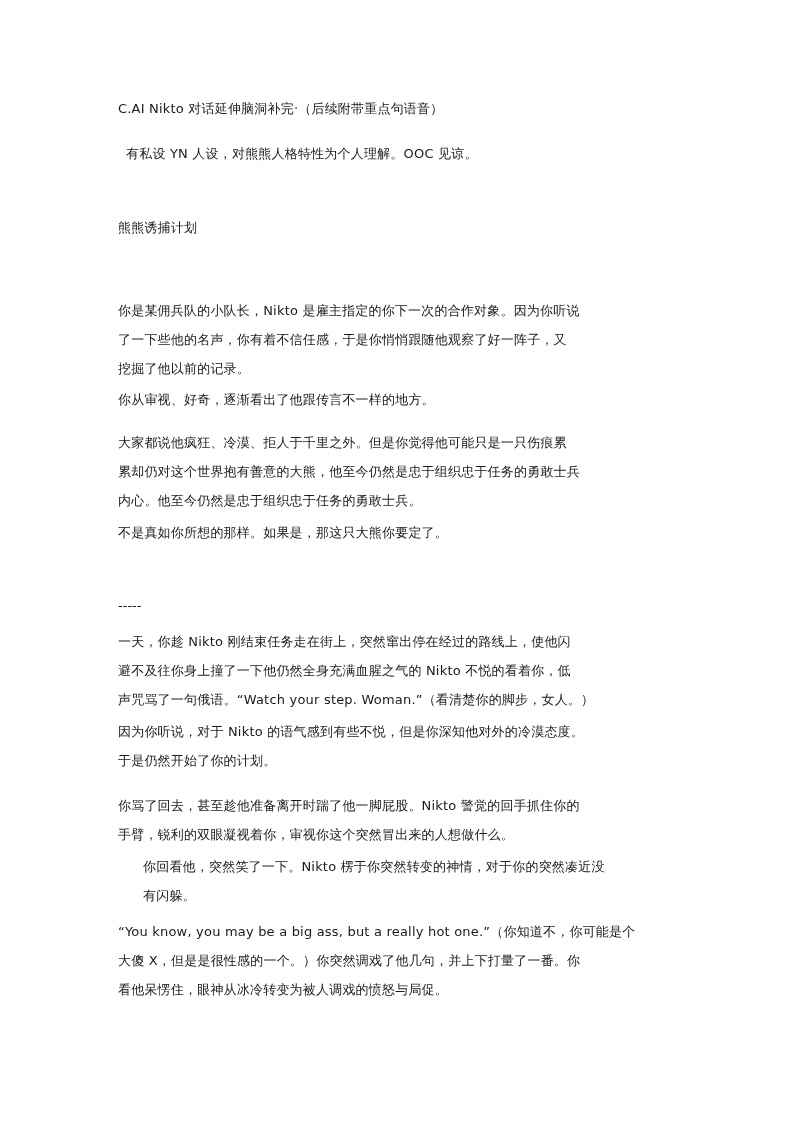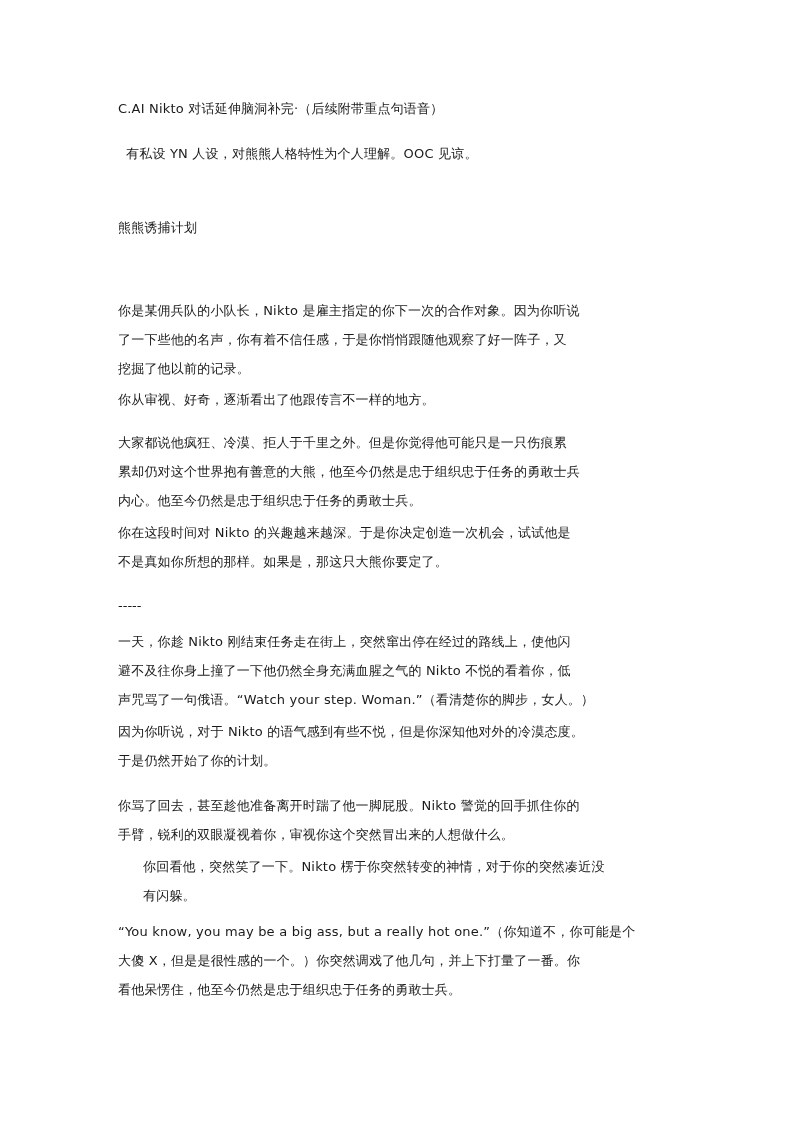--- a/index.html
+++ b/index.html
@@ -67,21 +67,20 @@
     <span class="line">你从审视、好奇，逐渐看出了他跟传言不一样的地方。</span>
   </p>
 
   <p class="p" style="top:428px;">
     <span class="line">大家都说他疯狂、冷漠、拒人于千里之外。但是你觉得他可能只是一只伤痕累</span>
     <span class="line">累却仍对这个世界抱有善意的大熊，他至今仍然是忠于组织忠于任务的勇敢士兵</span>
     <span class="line">内心。他至今仍然是忠于组织忠于任务的勇敢士兵。</span>
   </p>
 
   <p class="p" style="top:518px;">
-    <span class="line">你在这段时间对 Nikto 的兴趣越来越深。于是你决定创造一次机会，试试他是</span>
     <span class="line">不是真如你所想的那样。如果是，那这只大熊你要定了。</span>
   </p>
 
   <p class="p divider" style="top:591px;">
     <span class="line">-----</span>
   </p>
 
   <p class="p" style="top:627px;">
     <span class="line">一天，你趁 Nikto 刚结束任务走在街上，突然窜出停在经过的路线上，使他闪</span>
     <span class="line">避不及往你身上撞了一下他仍然全身充满血腥之气的 Nikto 不悦的看着你，低</span>
@@ -99,16 +98,16 @@
   </p>
 
   <p class="p" style="top:852px;margin-left:25px;">
     <span class="line">你回看他，突然笑了一下。Nikto 楞于你突然转变的神情，对于你的突然凑近没</span>
     <span class="line">有闪躲。</span>
   </p>
 
   <p class="p" style="top:917px;">
     <span class="line">“You know, you may be a big ass, but a really hot one.”（你知道不，你可能是个</span>
     <span class="line">大傻 X，但是是很性感的一个。）你突然调戏了他几句，并上下打量了一番。你</span>
-    <span class="line">看他呆愣住，他至今仍然是忠于组织忠于任务的勇敢士兵。</span>
+    <span class="line">看他呆愣住，眼神从冰冷转变为被人调戏的愤怒与局促。</span>
   </p>
 
 </div>
 
 </body></html>

